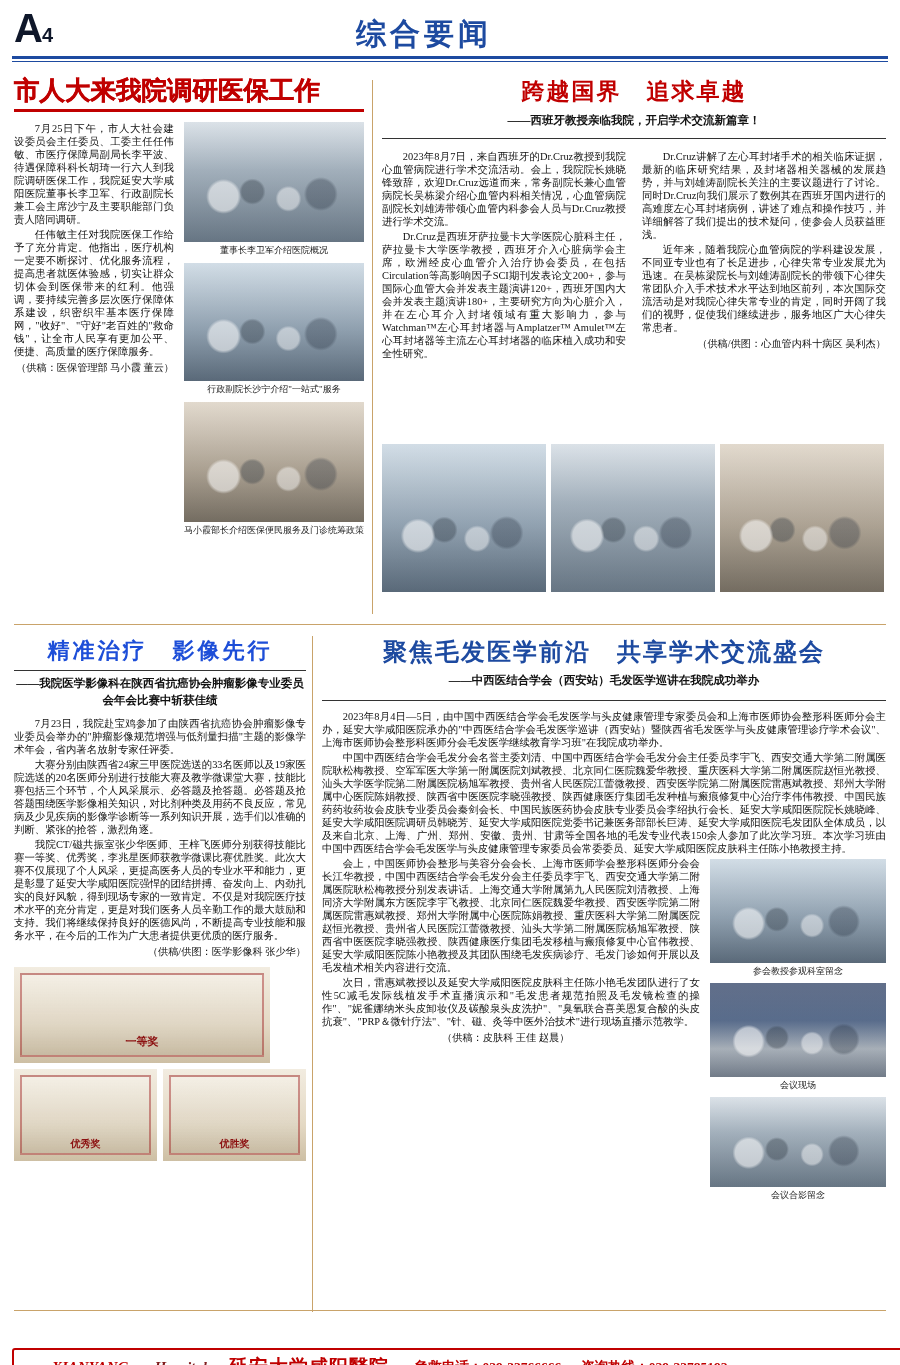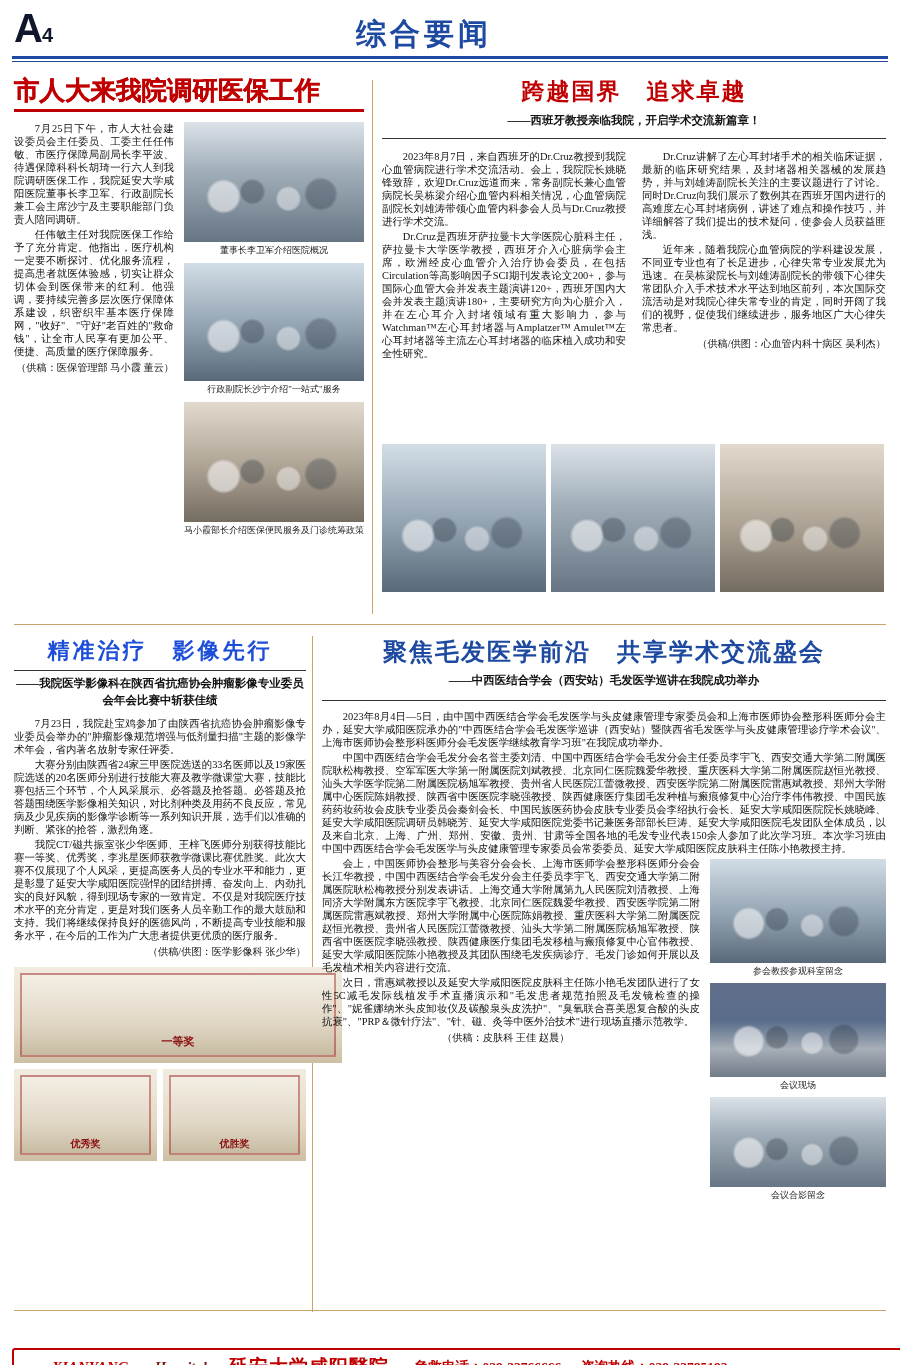--- a/index.html
+++ b/index.html
@@ -200,21 +200,21 @@
     <div class="bl-sub">——我院医学影像科在陕西省抗癌协会肿瘤影像专业委员会年会比赛中斩获佳绩</div>
 
     <div style="margin-top:8px;">
       <p class="t">7月23日，我院赴宝鸡参加了由陕西省抗癌协会肿瘤影像专业委员会举办的"肿瘤影像规范增强与低剂量扫描"主题的影像学术年会，省内著名放射专家任评委。</p>
       <p class="t">大赛分别由陕西省24家三甲医院选送的33名医师以及19家医院选送的20名医师分别进行技能大赛及教学微课堂大赛，技能比赛包括三个环节，个人风采展示、必答题及抢答题。必答题及抢答题围绕医学影像相关知识，对比剂种类及用药不良反应，常见病及少见疾病的影像学诊断等一系列知识开展，选手们以准确的判断、紧张的抢答，激烈角逐。</p>
       <p class="t">我院CT/磁共振室张少华医师、王梓飞医师分别获得技能比赛一等奖、优秀奖，李兆星医师获教学微课比赛优胜奖。此次大赛不仅展现了个人风采，更提高医务人员的专业水平和能力，更是彰显了延安大学咸阳医院强悍的团结拼搏、奋发向上、内劲扎实的良好风貌，得到现场专家的一致肯定。不仅是对我院医疗技术水平的充分肯定，更是对我们医务人员辛勤工作的最大鼓励和支持。我们将继续保持良好的医德风尚，不断提高专业技能和服务水平，在今后的工作为广大患者提供更优质的医疗服务。</p>
       <div class="sig">（供稿/供图：医学影像科 张少华）</div>
     </div>
 
     <div style="margin-top:8px;">
-      <div class="ph cert" style="width:328px;height:96px;">
+      <div class="ph cert" style="width:240px;height:96px;padding-left:16px;">
         <div style="position:absolute;left:0;right:0;bottom:14px;text-align:center;font-size:11px;font-weight:bold;color:#8c1111;z-index:2;">一等奖</div>
       </div>
       <div style="display:flex;gap:6px;margin-top:6px;">
         <div class="ph cert" style="width:143px;height:92px;">
           <div style="position:absolute;left:0;right:0;bottom:10px;text-align:center;font-size:10px;font-weight:bold;color:#8c1111;z-index:2;">优秀奖</div>
         </div>
         <div class="ph cert" style="width:143px;height:92px;">
           <div style="position:absolute;left:0;right:0;bottom:10px;text-align:center;font-size:10px;font-weight:bold;color:#8c1111;z-index:2;">优胜奖</div>
         </div>
       </div>

